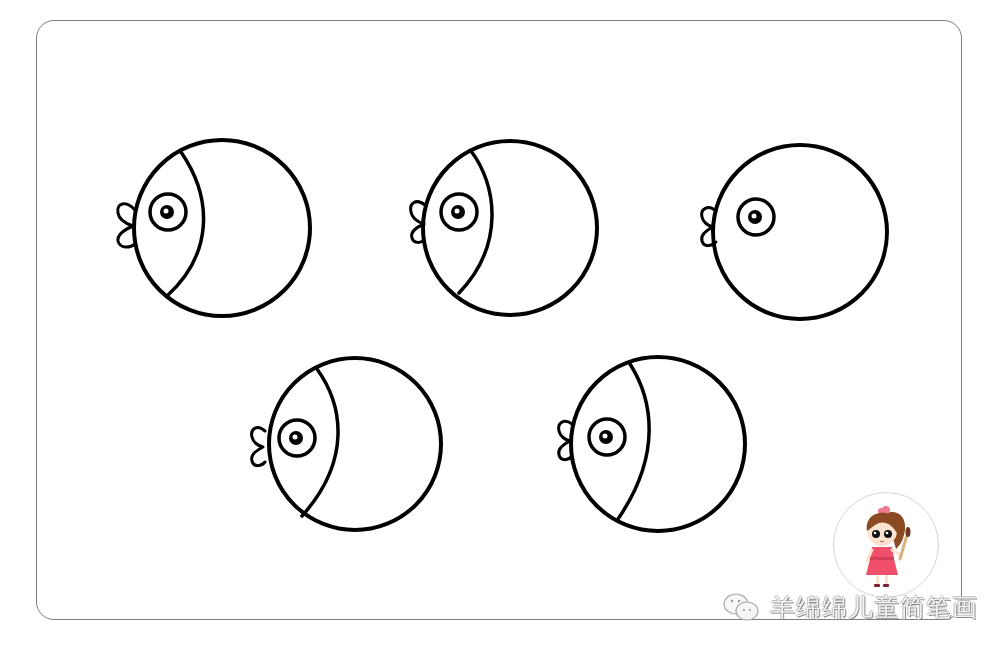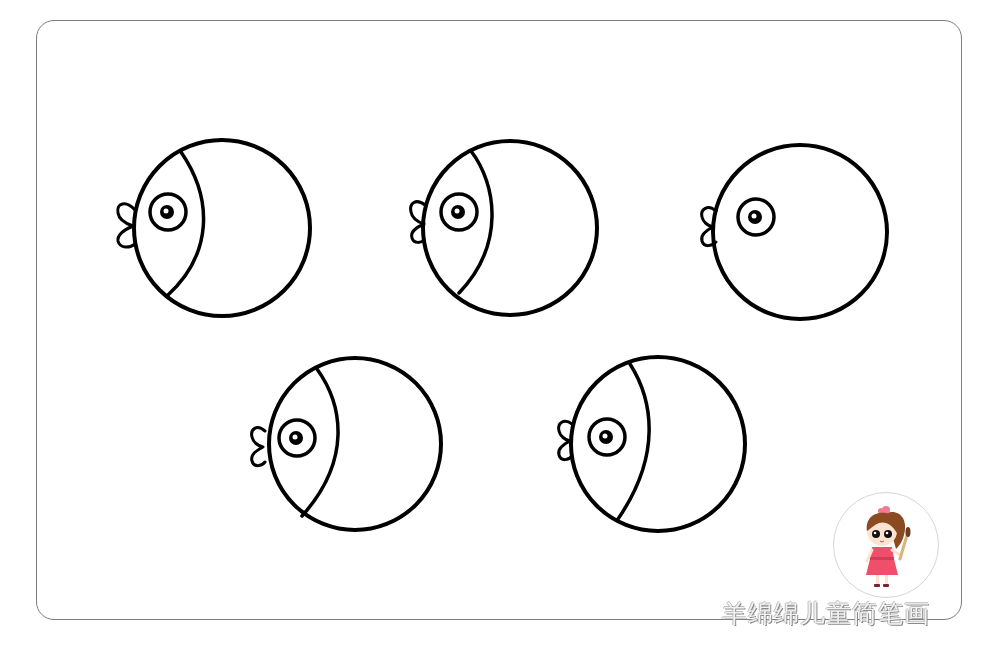--- a/index.html
+++ b/index.html
@@ -3,21 +3,21 @@
 <meta charset="utf-8">
 <style>
   html, body { margin: 0; padding: 0; background: #ffffff; }
   body { width: 1000px; height: 651px; position: relative; overflow: hidden;
          font-family: "DejaVu Sans", sans-serif; }
   .frame { position: absolute; left: 36px; top: 20px; width: 926px; height: 600px;
            border: 1px solid #7d7d7d; border-radius: 18px; box-sizing: border-box; background: #fff; }
   svg.art { position: absolute; left: 0; top: 0; }
   .avatar { position: absolute; left: 833px; top: 492px; width: 106px; height: 106px;
             border-radius: 50%; border: 1px solid #d6d6d6; background: #fff; box-sizing: border-box; }
-  .watermark { position: absolute; left: 722px; top: 589px; height: 36px; display: flex; align-items: center; gap: 8px; flex-direction: column; }
+  .watermark { position: absolute; left: 722px; top: 589px; height: 36px; display: flex; align-items: center; gap: 8px; }
   .wm-text { font-size: 25px; color: #f2f2f2; letter-spacing: 1px;
              text-shadow: 1px 1px 0 #8a8a8a, -1px 0 0 #bdbdbd, 0 -1px 0 #bdbdbd; white-space: nowrap;
              font-family: "DejaVu Sans", sans-serif; }
   .wm-icon { width: 40px; height: 32px; }
 </style>
 </head>
 <body>
 
 <div class="frame"></div>
 

